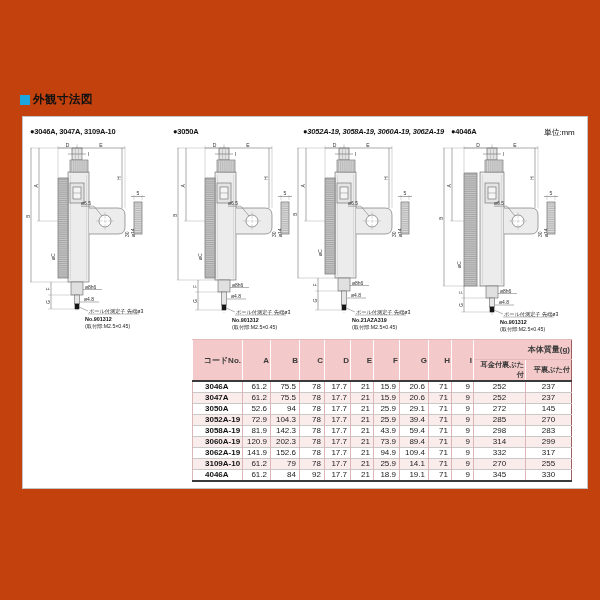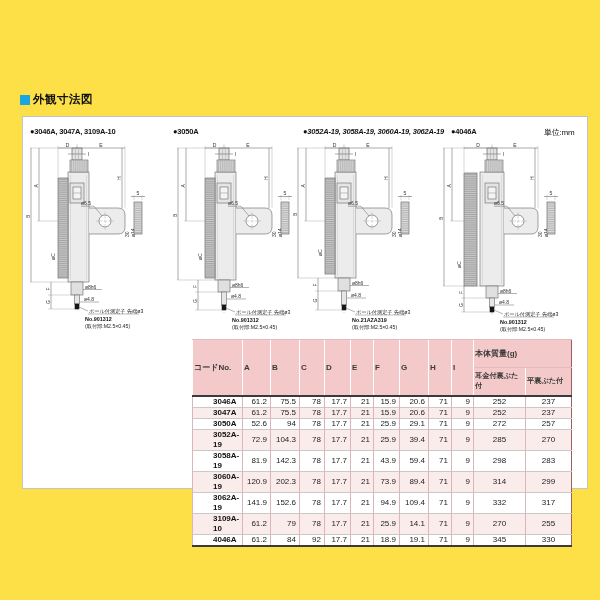--- a/index.html
+++ b/index.html
@@ -1,18 +1,18 @@
 <!DOCTYPE html>
 <html><head>
 <meta charset="utf-8">
 <style>
   * { margin:0; padding:0; box-sizing:border-box; }
   html,body { width:600px; height:600px; background:#fff;
     font-family:"Liberation Sans","DejaVu Sans",sans-serif; color:#111; }
-  .canvas { position:absolute; left:0; top:0; width:600px; height:600px; overflow:hidden; background:#fde047; }
+  .canvas { position:absolute; left:0; top:0; width:600px; height:600px; overflow:hidden; background:#c2410c; }
 
   .heading { position:absolute; left:20px; top:92px; display:flex; align-items:center; gap:3px;
     font-size:11.5px; font-weight:bold; letter-spacing:.5px; }
   .hsq { width:10px; height:10px; background:#1ca6e0; display:inline-block; }
 
   .frame { position:absolute; left:22px; top:116px; width:566px; height:373px;
     border:1px solid #c4c4c4; background:#fff; }
 
   .dlabel { position:absolute; top:127px; font-size:7.5px; font-weight:bold; white-space:nowrap; letter-spacing:-0.2px; }
   .dl0 { left:30px; } .dl1 { left:173px; } .dl2 { left:303px;font-style:italic; } .dl3 { left:451px; }
@@ -21,26 +21,26 @@
   svg.drw { position:absolute; top:142px; width:135px; height:200px; overflow:visible; }
   .d0 { left:25px; } .d1 { left:172px; } .d2 { left:292px; } .d3 { left:438px; }
   text.dt  { font-size:5px;   fill:#333; }
   text.nt  { font-size:5.2px; fill:#222; }
   text.ntb { font-size:5.4px; fill:#111; font-weight:bold; }
 
   table.spec { position:absolute; left:192px; top:339px; border-collapse:collapse; table-layout:fixed;
     background:#fff; font-size:8px; color:#222;
     border:1px solid #9c6060; border-bottom:2px solid #3a3a3a; }
   table.spec th { background:#f3c9c9; font-weight:bold; font-size:8px; color:#3a3a3a;
-    border-left:1px solid #fff; border-top:1px solid #e6baba; height:28px; padding:0 1px; text-align:left; }
+    border-left:1px solid #fff; border-top:1px solid #e6baba; height:20px; padding:0 1px; text-align:right; }
   table.spec th.sub { font-size:7.2px; }
   table.spec thead tr.hrow2 th, table.spec thead th[rowspan] { border-bottom:2px solid #3a3a3a; }
   table.spec td { border-left:1px solid #dcb6b6; border-top:1px solid #c9c9c9;
     height:10.5px; padding:0 3px 0 0; text-align:right; line-height:10px; }
-  table.spec td.code { text-align:left; padding:0 0 0 20px; font-weight:bold; color:#111; }
+  table.spec td.code { text-align:left; padding:0 0 0 12px; font-weight:bold; color:#111; }
   table.spec td.mass { text-align:center; padding:0; }
   table.spec tr.alt td { background:#fbecec; }
 
   .footnote { position:absolute; left:193px; top:461px; width:386px; font-size:8.2px;
     line-height:1.35; color:#222; letter-spacing:-0.2px; }
   .footnote .b { font-weight:bold; }
   .fn2 { padding-left:9px; }
 </style>
 </head>
 <body>
@@ -677,21 +677,21 @@
           <td>52.6</td>
           <td>94</td>
           <td>78</td>
           <td>17.7</td>
           <td>21</td>
           <td>25.9</td>
           <td>29.1</td>
           <td>71</td>
           <td>9</td>
           <td class="mass">272</td>
-          <td class="mass">257</td>
+          <td class="mass">145</td>
         </tr>
         <tr class="alt">
           <td class="code">3052A-19</td>
           <td>72.9</td>
           <td>104.3</td>
           <td>78</td>
           <td>17.7</td>
           <td>21</td>
           <td>25.9</td>
           <td>39.4</td>

